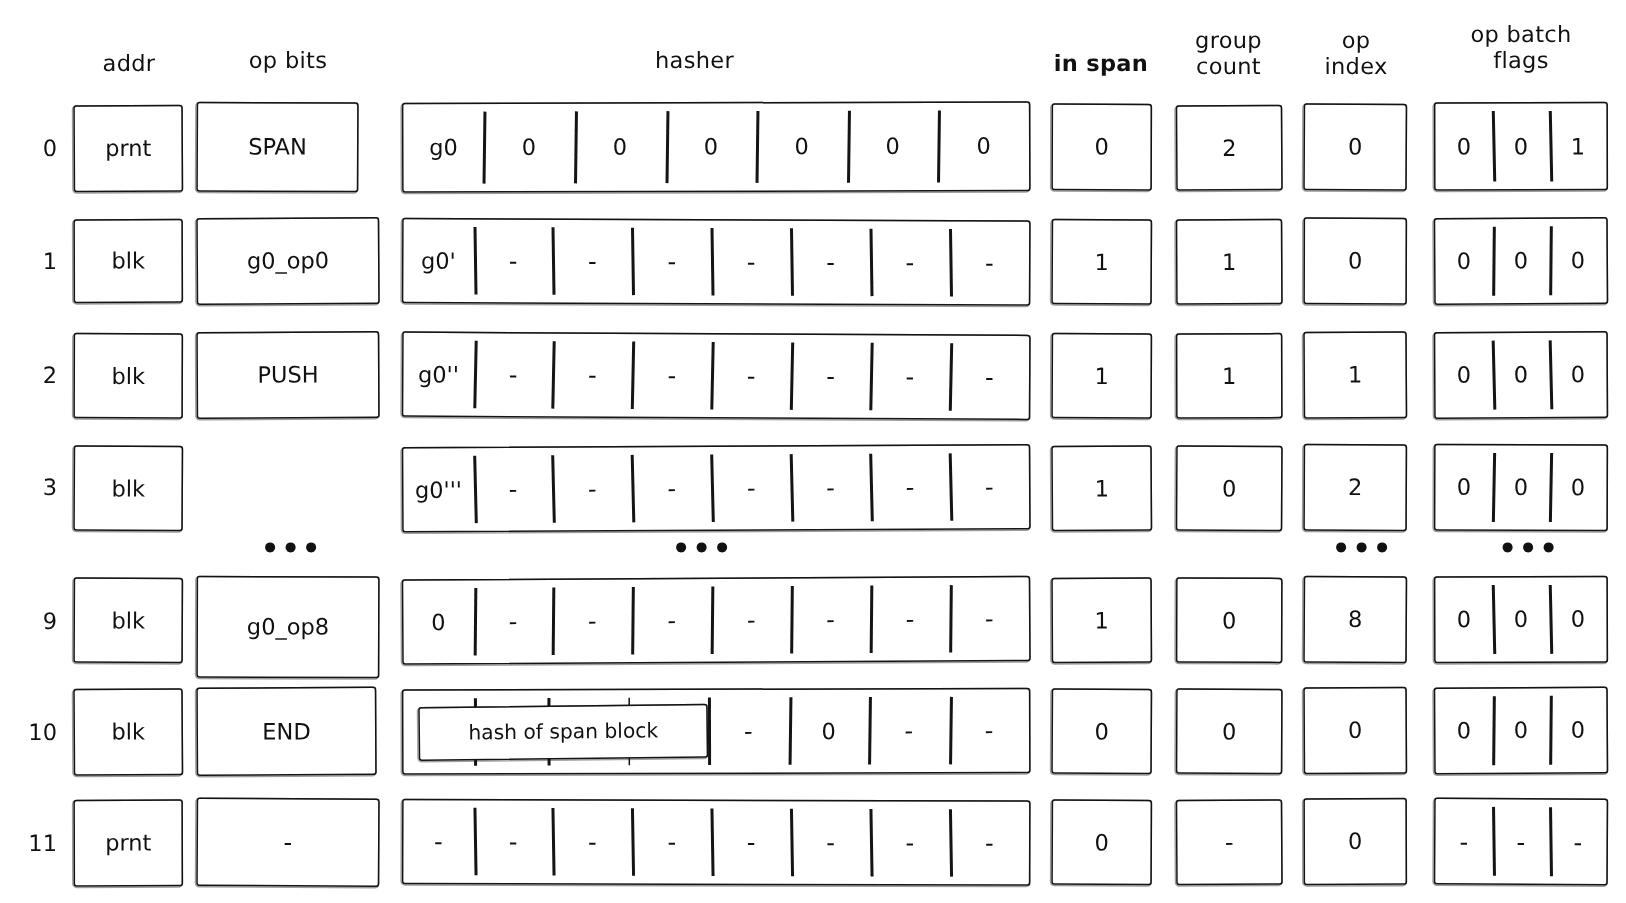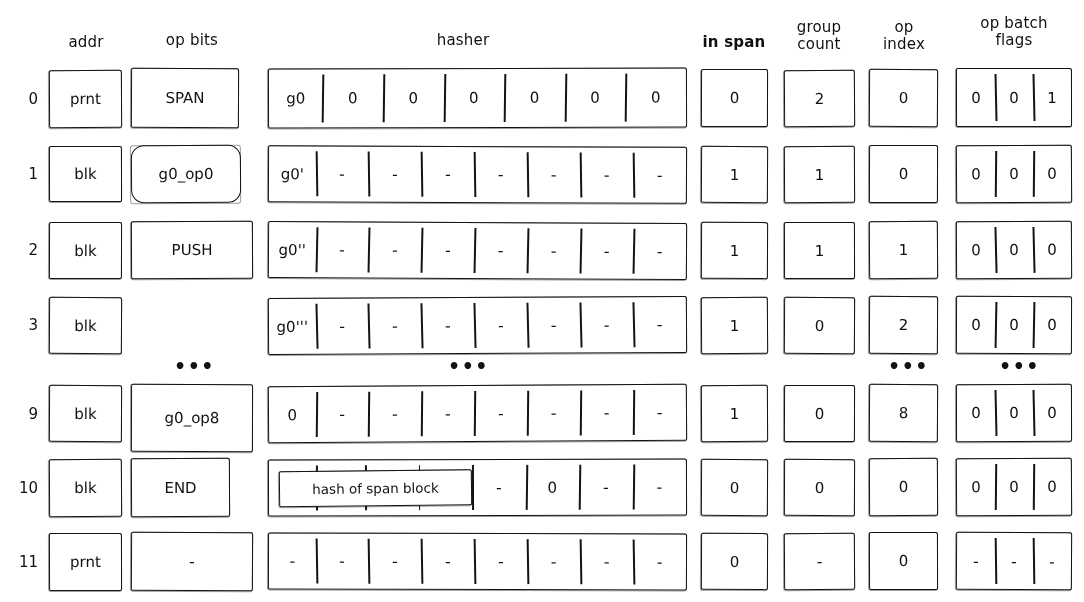--- a/index.html
+++ b/index.html
@@ -232,21 +232,21 @@
         </div>
     </div>
   </div>
 
   <div class="rowlabel" style="left:8px; top:165px; width:30px;">
     <span>1</span>
   </div>
   <div class="box sk3" style="left:49px; top:146px; width:73px; height:56px;">
     <span>blk</span>
   </div>
-  <div class="box sk5" style="left:131px; top:145px; width:110px; height:58px;border-radius:13px;">
+  <div class="box sk5" style="left:131px; top:145px; width:122px; height:58px;">
     <span>g0_op0</span>
   </div>
   <div class="box sk2" style="left:268px; top:146px; width:419px; height:57px;">
     <div class="cellrow">
       <div class="subcell tiltB hcell-narrow">
           <span>g0'</span>
         </div>
       <div class="subcell tiltB">
           <span class="dash">-</span>
         </div>
@@ -482,21 +482,21 @@
         </div>
     </div>
   </div>
 
   <div class="rowlabel" style="left:0px; top:479px; width:38px;">
     <span>10</span>
   </div>
   <div class="box sk5" style="left:49px; top:459px; width:73px; height:58px;">
     <span>blk</span>
   </div>
-  <div class="box sk1" style="left:131px; top:458px; width:99px; height:59px;">
+  <div class="box sk1" style="left:131px; top:458px; width:120px; height:59px;">
     <span>END</span>
   </div>
   <div class="box sk3" style="left:268px; top:459px; width:419px; height:57px;">
     <div class="cellrow">
       <div class="subcell hcell-narrow"></div>
       <div class="subcell hcell-imm"></div>
       <div class="subcell"></div>
       <div class="subcell"></div>
       <div class="subcell tiltA">
           <span class="dash">-</span>

